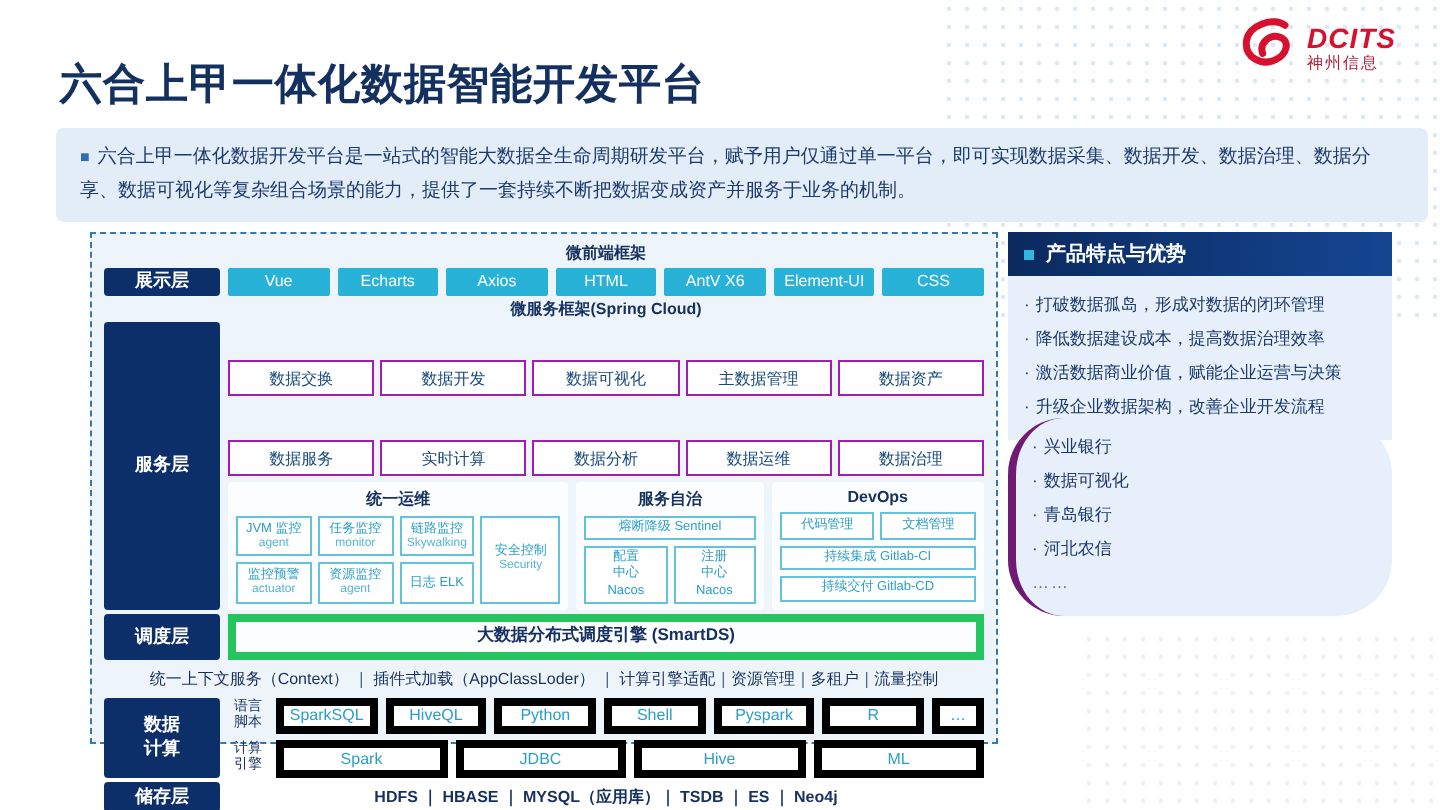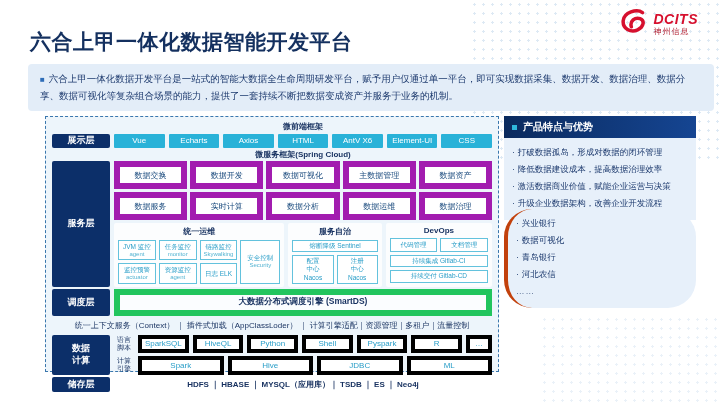--- a/index.html
+++ b/index.html
@@ -20,51 +20,51 @@
   .desc-bullet{color:#2e6db8;font-size:8px;margin-right:4px;}
   
   .diagram{position:absolute;left:45px;top:116px;width:454px;height:256px;border:1px dashed #3a77ad;background:#edf5fb;padding:5px 6px;box-sizing:border-box;display:flex;flex-direction:column;gap:2px;}
   .drow{display:flex;gap:4px;align-items:stretch;}
   .dlabel{width:58px;flex:0 0 58px;background:#0c2f69;color:#fff;font-size:9px;font-weight:bold;display:flex;align-items:center;justify-content:center;text-align:center;border-radius:2px;line-height:1.25;}
   .dcontent{flex:1;min-width:0;}
   .center-head{margin-left:62px;text-align:center;font-size:8px;color:#16305f;font-weight:bold;line-height:1.2;}
   .chiprow{display:flex;gap:4px;}
   .chip{flex:1;background:#29b2d8;color:#ffffff;font-size:8px;text-align:center;padding:2.5px 0;border-radius:1px;white-space:nowrap;overflow:hidden;}
   .modgrid{display:grid;grid-template-columns:repeat(5,1fr);gap:3px;}
-  .modbox{background:#ffffff;border:6px solid #a21caf;color:#17487c;font-size:8px;text-align:center;padding:2.5px 0;white-space:nowrap;overflow:hidden;}
+  .modbox{background:#ffffff;border:1px solid #a21caf;color:#17487c;font-size:8px;text-align:center;padding:2.5px 0;white-space:nowrap;overflow:hidden;margin-top:19px;}
   .panelrow{display:flex;gap:4px;margin-top:3px;flex:1;justify-content:space-between;}
   .subpanel{background:rgba(255,255,255,.8);border-radius:2px;padding:3px 4px;display:flex;flex-direction:column;}
   .subpanel-title{text-align:center;font-size:8px;font-weight:bold;color:#16305f;margin-bottom:3px;}
   .tinybox{background:#fff;border:1px solid #63c2dd;color:#2a9ec8;font-size:6.5px;line-height:1.25;text-align:center;display:flex;flex-direction:column;align-items:center;justify-content:center;padding:1px;}
   .tinybox .en{font-size:6px;color:#55b4d2;}
   .ops-body{display:flex;gap:3px;flex:1;}
   .ops-grid{flex:1;display:grid;grid-template-columns:repeat(3,1fr);grid-template-rows:1fr 1fr;gap:3px;}
   .sec-box{width:36px;flex:0 0 36px;}
   .auto-body{display:flex;flex-direction:column;gap:3px;flex:1;}
   .auto-row{display:flex;gap:3px;flex:1;}
   .auto-row .tinybox{flex:1;}
   .devops-body{display:flex;flex-direction:column;gap:3px;flex:1;}
   .devops-row{display:flex;gap:3px;}
   .devops-row .tinybox{flex:1;padding:2px 0;}
-  .wideband{background:#fbfdff;border:6px solid #22c55e;display:flex;align-items:center;justify-content:center;font-size:8.5px;color:#16305f;font-weight:bold;text-align:right;}
+  .wideband{background:#fbfdff;border:4px solid #22c55e;display:flex;align-items:center;justify-content:center;font-size:8.5px;color:#16305f;font-weight:bold;text-align:right;}
   .mwband{display:flex;align-items:center;justify-content:center;font-size:8px;color:#16305f;}
   .compute{display:flex;flex-direction:column;gap:3px;}
   .script-row{display:flex;gap:4px;align-items:stretch;flex:1;}
   .script-label{width:20px;flex:0 0 20px;font-size:7px;color:#16305f;display:flex;align-items:center;justify-content:center;text-align:center;line-height:1.2;}
   .cchip{flex:1;background:#fff;border:4px solid #000000;color:#2a9ec8;font-size:8px;display:flex;align-items:center;justify-content:center;white-space:nowrap;}
   .cchip.dots-chip{flex:0 0 18px;}
   .pre{white-space:pre-line;}
   
   .side-panel{position:absolute;left:504px;width:192px;}
   .side-panel.features{top:116px;}
   .side-panel.cases{top:209px;}
   .sp-header{background:linear-gradient(90deg,#0a2a5e,#154592);color:#fff;font-size:10px;font-weight:bold;display:flex;align-items:center;gap:6px;padding:4px 8px;}
   .sp-square{width:5px;height:5px;background:#2fb7dc;flex:0 0 5px;}
   .sp-body{background:#e7f0fa;padding:6px 8px 8px 8px;font-size:8.5px;line-height:2.0;color:#1d3a6e;}
-  .sp-body.accent{border-left:4px solid #c2410c;border-radius:28px;}
+  .sp-body.accent{border-left:4px solid #701a75;border-radius:28px;}
   .sp-item{white-space:nowrap;overflow:hidden;}
   .sp-item .dot{margin-right:3px;color:#1d3a6e;}
   .sp-item.more{color:#5a6f93;letter-spacing:1px;}
 </style>
 </head>
 <body>
 
 <div class="dots tr"></div>
 <div class="dots br"></div>
 
@@ -211,22 +211,22 @@
         <div class="cchip">Python</div>
         <div class="cchip">Shell</div>
         <div class="cchip">Pyspark</div>
         <div class="cchip">R</div>
         <div class="cchip dots-chip">…</div>
       </div>
       <div class="script-row">
         <div class="script-label pre">计算
 引擎</div>
         <div class="cchip">Spark</div>
+        <div class="cchip">JDBC</div>
         <div class="cchip">Hive</div>
-        <div class="cchip">JDBC</div>
         <div class="cchip">ML</div>
       </div>
     </div>
   </div>
 
   <div class="drow">
     <div class="dlabel">储存层</div>
     <div class="dcontent mwband" style="font-weight:bold;min-height:15px;">HDFS ｜ HBASE ｜ MYSQL（应用库）｜ TSDB ｜ ES ｜ Neo4j</div>
   </div>
 

